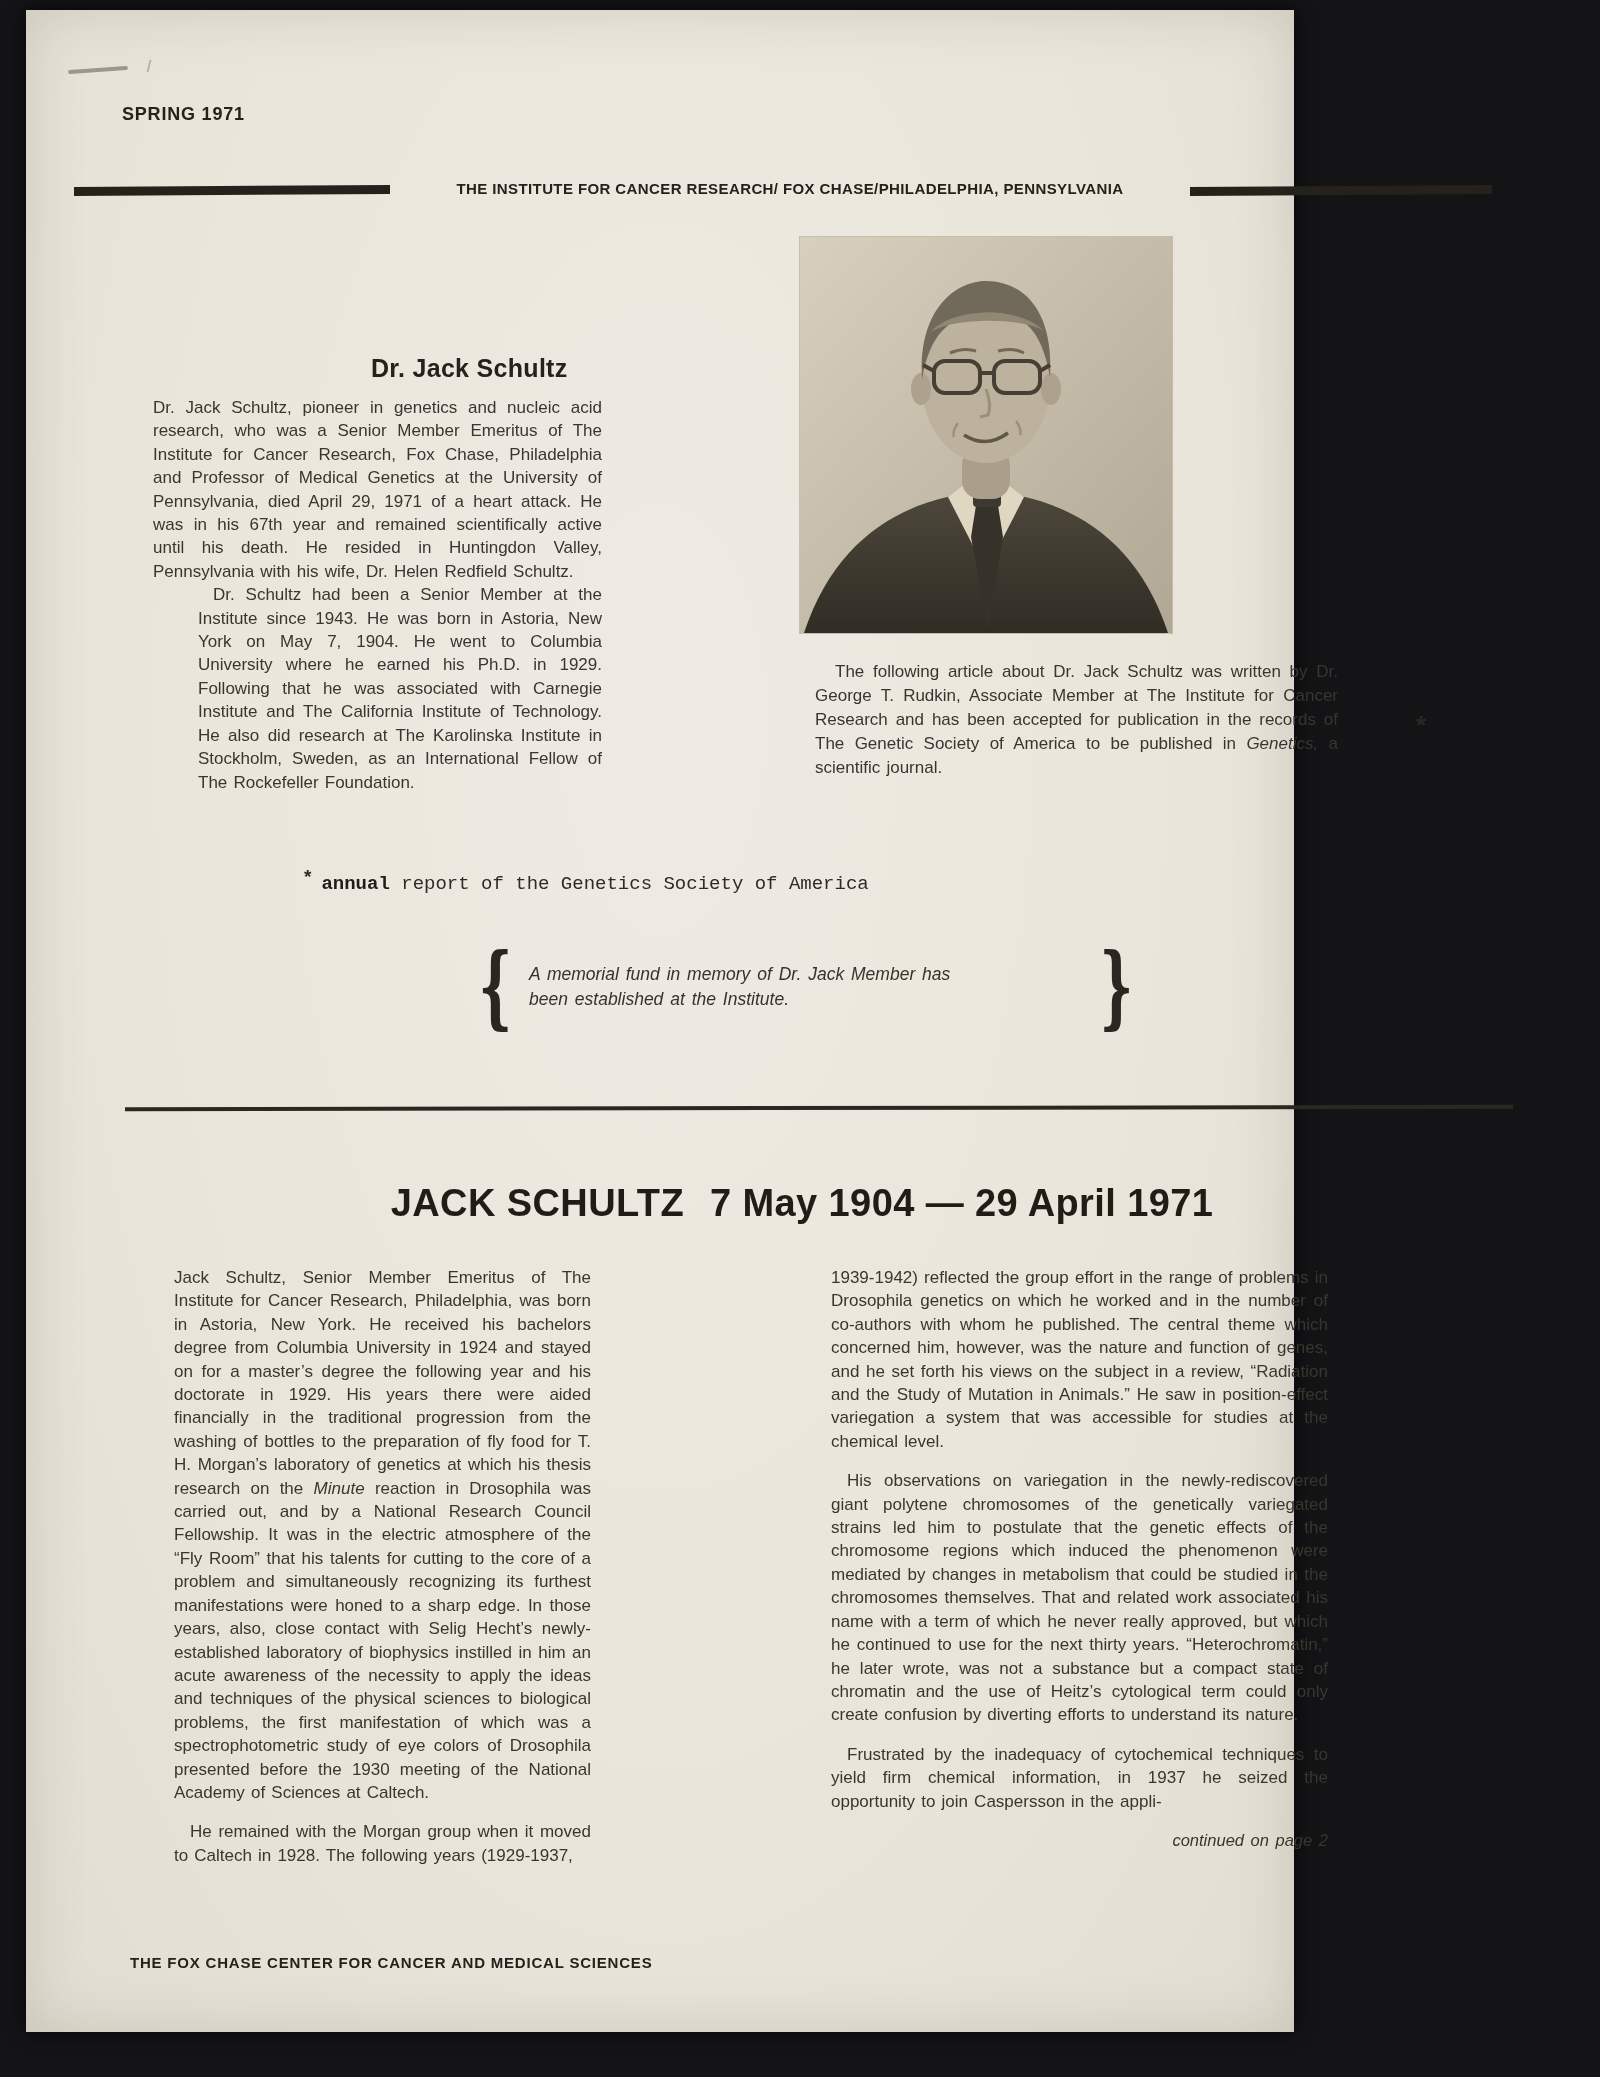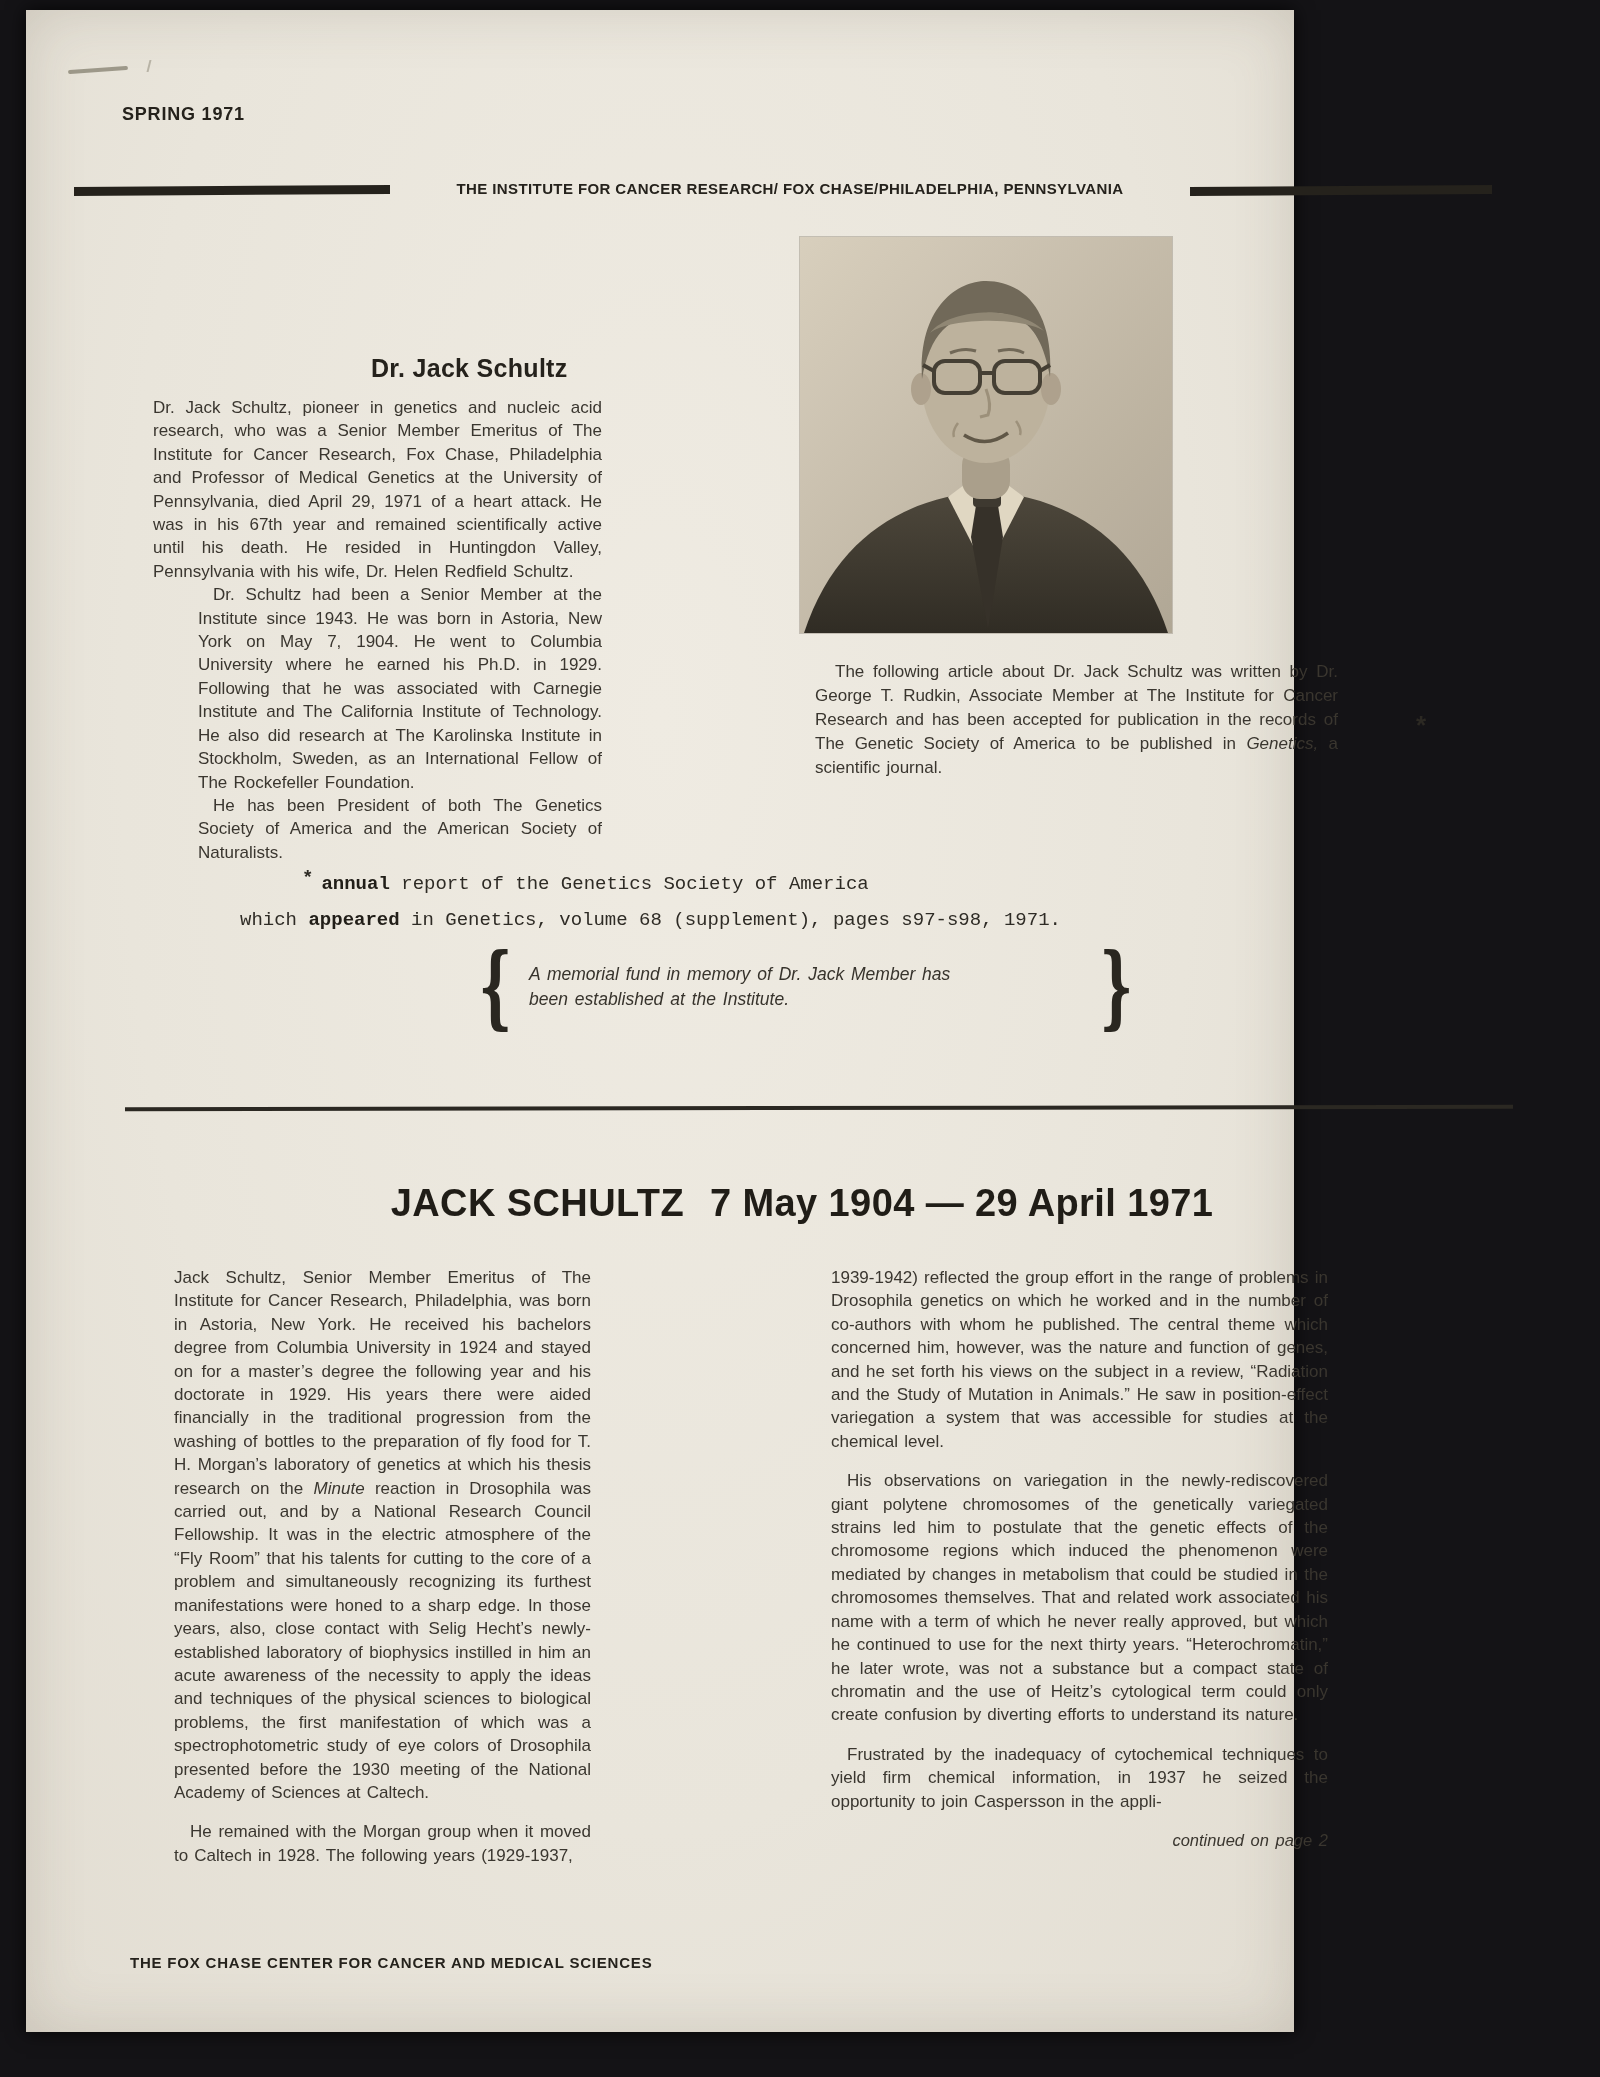--- a/index.html
+++ b/index.html
@@ -145,30 +145,28 @@
         <path d="M164,198 q22,14 44,-2" stroke="#5d5444" stroke-width="3.5" fill="none"></path>
         <path d="M158,186 q-6,8 -4,14 M216,184 q6,8 4,14" stroke="#9a8f7a" stroke-width="2.5" fill="none"></path>
       </svg>
     </div>
 
     <div class="obit-title">Dr. Jack Schultz</div>
 
     <div class="obit-body">
       <p>Dr. Jack Schultz, pioneer in genetics and nucleic acid research, who was a Senior Member Emeritus of The Institute for Cancer Research, Fox Chase, Philadelphia and Professor of Medical Genetics at the University of Pennsylvania, died April 29, 1971 of a heart attack. He was in his 67th year and remained scientifically active until his death. He resided in Huntingdon Valley, Pennsylvania with his wife, Dr. Helen Redfield Schultz.</p>
       <p class="ind">Dr. Schultz had been a Senior Member at the Institute since 1943. He was born in Astoria, New York on May 7, 1904. He went to Columbia University where he earned his Ph.D. in 1929. Following that he was associated with Carnegie Institute and The California Institute of Technology. He also did research at The Karolinska Institute in Stockholm, Sweden, as an International Fellow of The Rockefeller Foundation.</p>
-      <p class="ind">He has been President of both The Genetics Society of America and the American Society of Naturalists.</p>
     </div>
 
     <div class="note"><span>The following article about Dr. Jack Schultz was written by Dr. George T. Rudkin, Associate Member at The Institute for Cancer Research and has been accepted for publication in the records of The Genetic Society of America to be published in </span><i class="gen">Genetics,</i><span> a scientific journal.</span></div>
 
     <div class="margin-asterisk">*</div>
 
     <div class="typewriter">
       <div class="l1"><span class="star">*</span><b>annual</b><span> report of the Genetics Society of America</span></div>
-      <div class="l2"><span>which </span><b>appeared</b><span> in Genetics, volume 68 (supplement), pages s97-s98, 1971.</span></div>
     </div>
 
     <div class="memorial">
       <span class="brace">{</span>
       <div class="mtext">
         <div>A memorial fund in memory of Dr. Jack Member has</div>
         <div>been established at the Institute.</div>
       </div>
       <span class="brace">}</span>
     </div>

